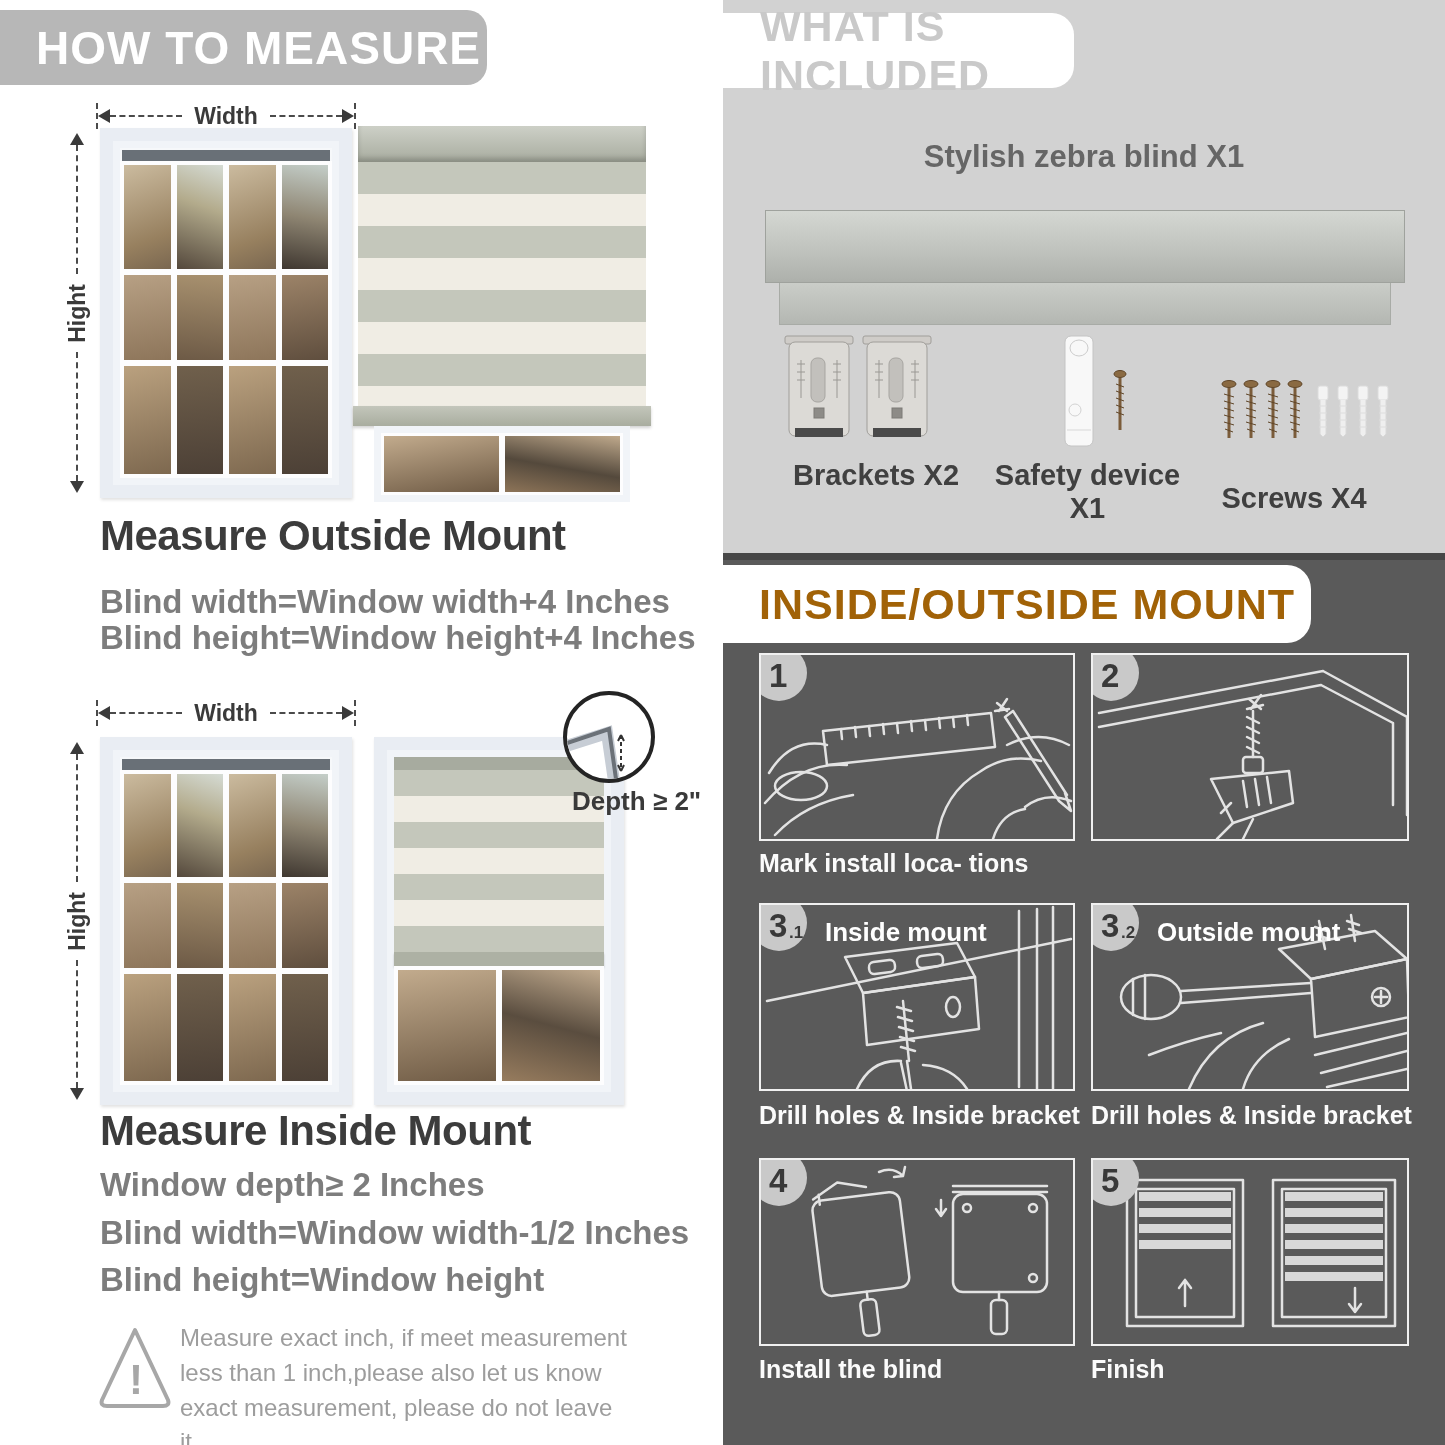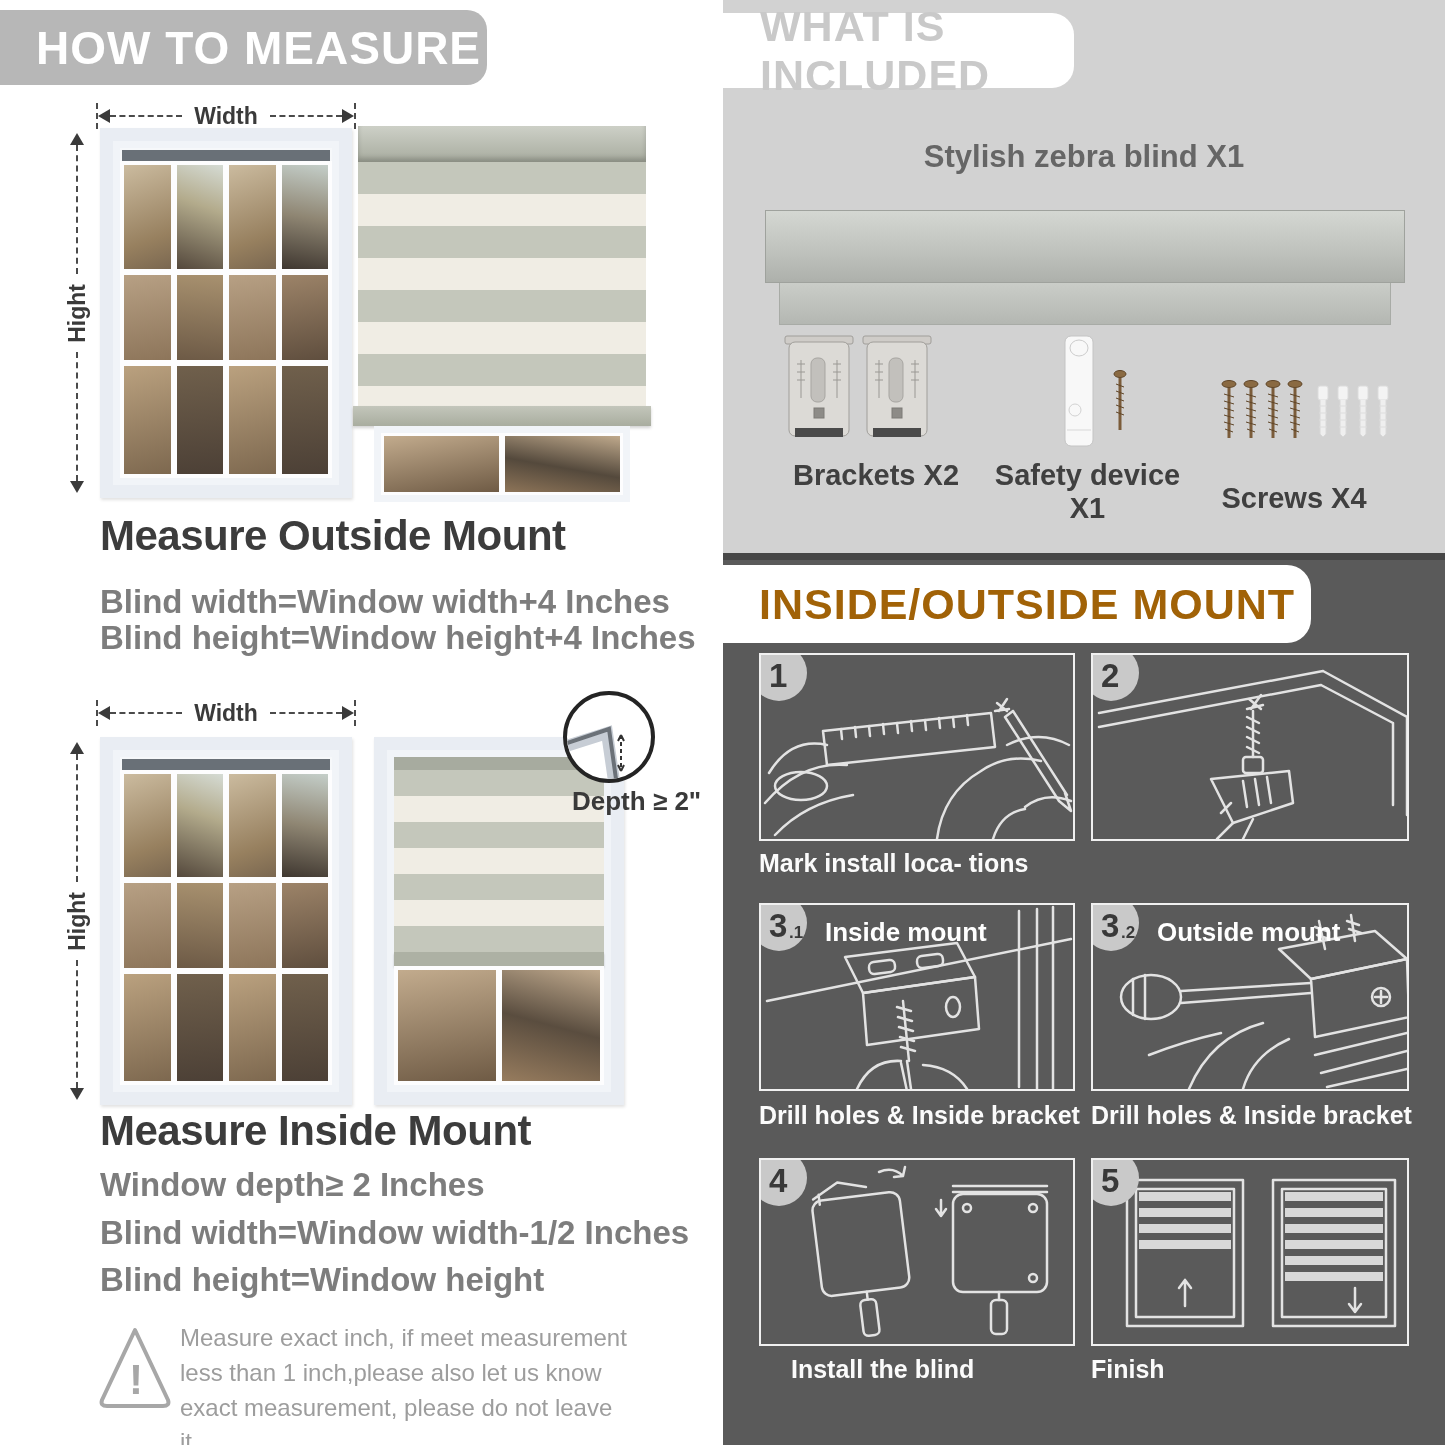--- a/index.html
+++ b/index.html
@@ -428,21 +428,21 @@
           <circle cx="272" cy="48" r="4"></circle>
           <circle cx="272" cy="118" r="4"></circle>
         <path d="M180,40 v16 M180,56 l-5,-7 M180,56 l5,-7"></path>
         <path d="M238,132 L238,140"></path>
         <rect x="230" y="140" width="16" height="34" rx="5"></rect>
       </svg>
       <div class="badge">
         <span class="bnum">4</span>
       </div>
     </div>
-    <div class="caption" style="left:36px;top:802px;margin-left:32px;">Install the blind</div>
+    <div class="caption" style="left:36px;top:802px;">Install the blind</div>
 
     <div class="abs step" style="left:368px;top:605px;width:318px;height:188px;">
       <svg class="sketch" width="314" height="184" viewBox="0 0 314 184">
         <rect x="34" y="20" width="116" height="146"></rect>
         <rect x="43" y="29" width="98" height="128"></rect>
         <g fill="#d8d8d8" stroke="none">
           <rect x="46" y="32" width="92" height="9"></rect>
             <rect x="46" y="48" width="92" height="9"></rect>
           <rect x="46" y="64" width="92" height="9"></rect>
             <rect x="46" y="80" width="92" height="9"></rect>

